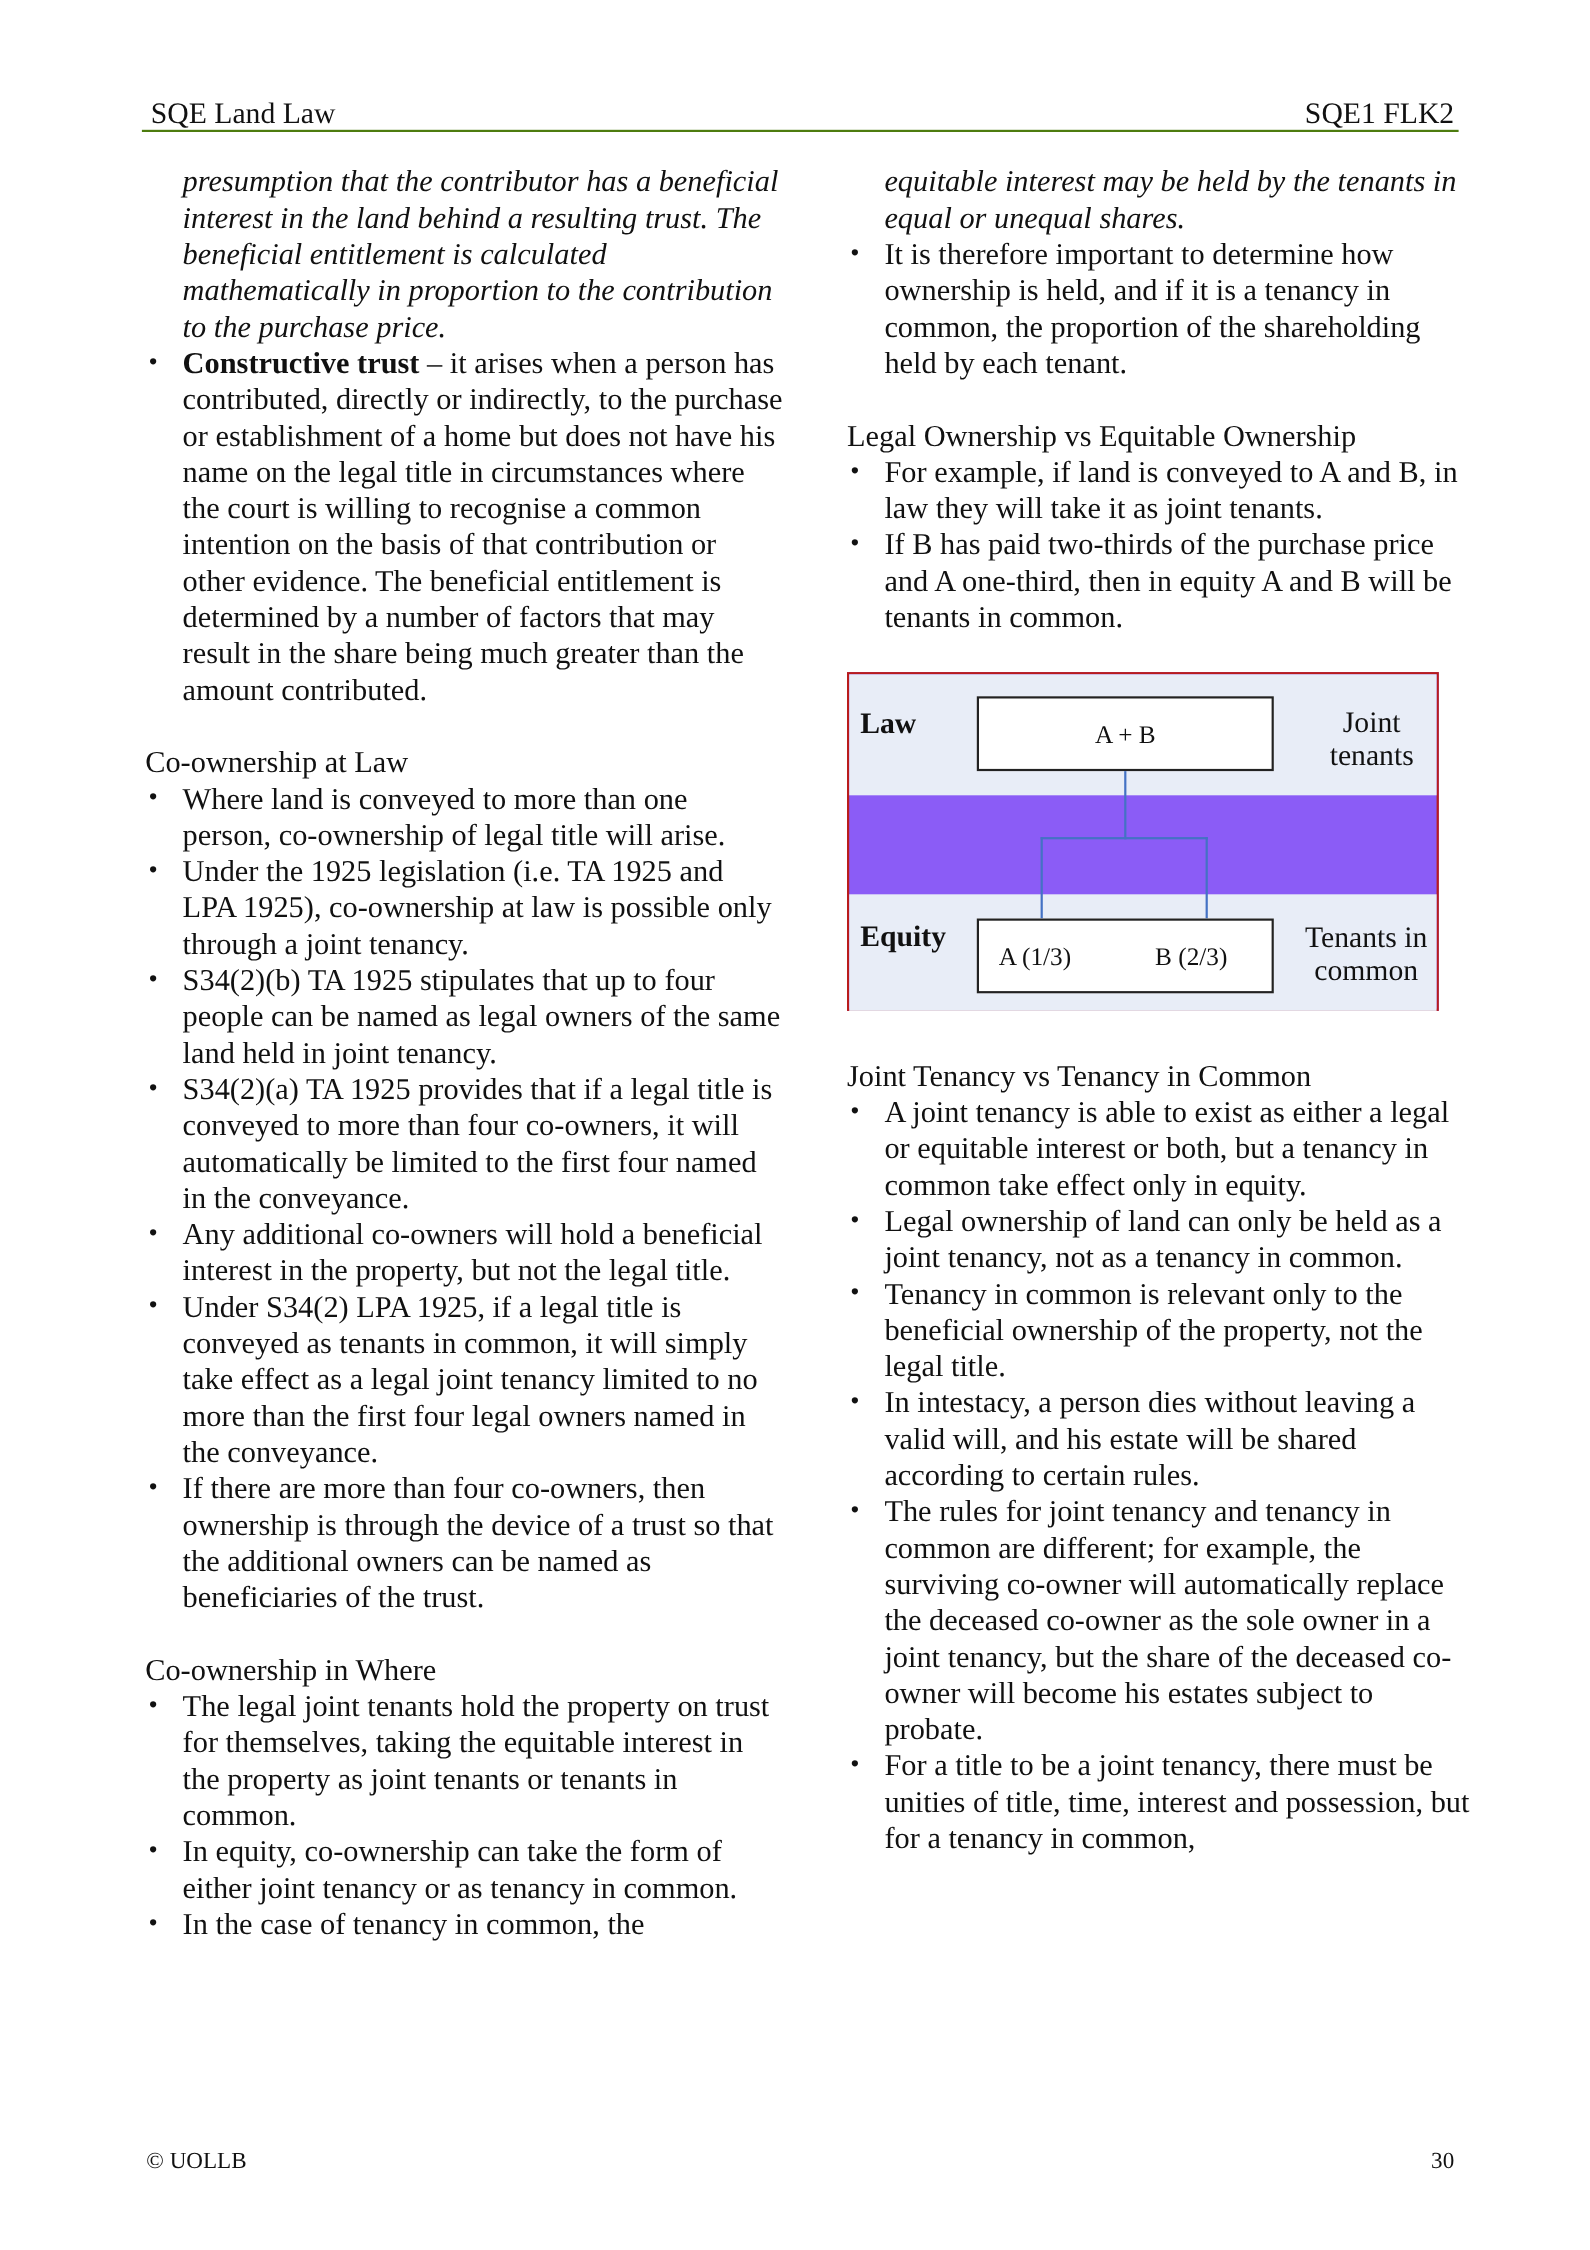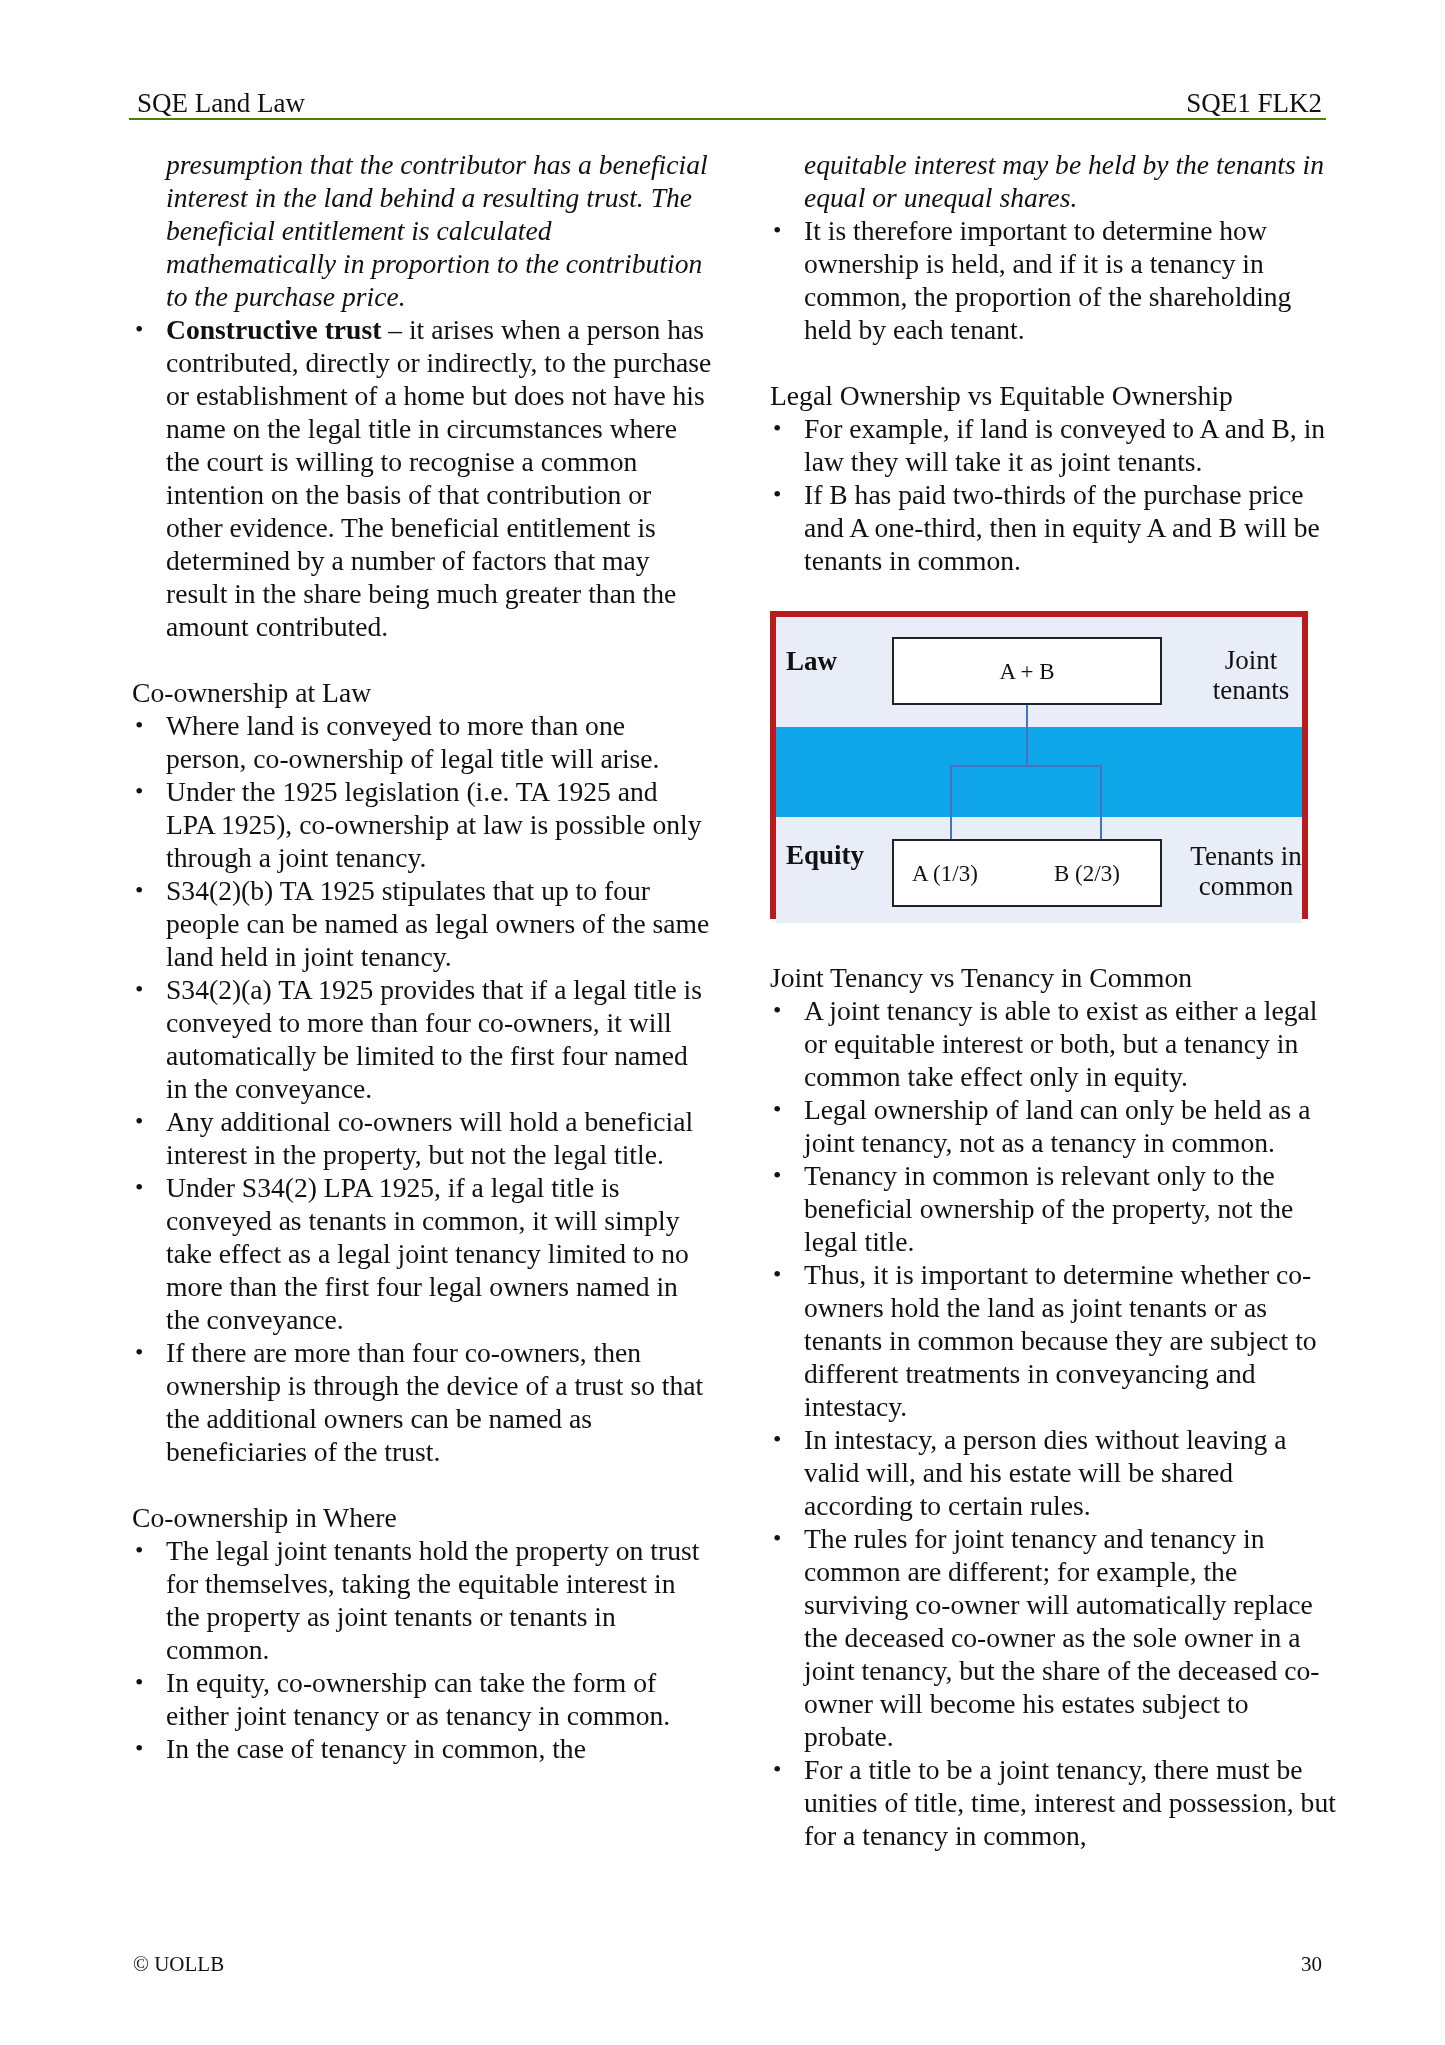--- a/index.html
+++ b/index.html
@@ -25,22 +25,22 @@
   .indent { padding-left: 34px; font-style: italic; }
   .heading { font-weight: normal; margin: 33px 0 0 0; }
   ul.bullets { list-style: none; margin: 0; padding: 0; }
   ul.bullets li { position: relative; padding-left: 34px; }
   ul.bullets li::before {
     content: "\2022"; position: absolute; left: 3px; top: 0; font-size: 24px;
   }
   b { font-weight: bold; }
 
   .diagram {
-    position: relative; width: 538px; height: 308px; border: 6px solid #b91c1c;
-    margin: 34px 16px 0 0; background: #0ea5e9; box-sizing: border-box;
+    position: relative; width: 538px; height: 308px; border: 2px solid #b91c1c;
+    margin: 34px 16px 0 0; background: #8b5cf6; box-sizing: border-box;
   }
   .band { position: absolute; left: 0; right: 0; background: #e8edf7; }
   .band.top { top: 0; height: 110px; }
   .band.bottom { top: 200px; height: 106px; }
   .dlabel { position: absolute; font-weight: bold; font-size: 27px; }
   .box {
     position: absolute; background: #fff; border: 2.5px solid #222; box-sizing: border-box;
     font-size: 23px;
   }
   .side { position: absolute; text-align: center; font-size: 27px; line-height: 30px; }
@@ -117,21 +117,20 @@
       <div>Tenants in</div>
       <div>common</div>
     </div>
   </div>
 
   <p class="heading" style="margin-top:42px;">Joint Tenancy vs Tenancy in Common</p>
   <ul class="bullets">
     <li>A joint tenancy is able to exist as either a legal or equitable interest or both, but a tenancy in common take effect only in equity.</li>
     <li>Legal ownership of land can only be held as a joint tenancy, not as a tenancy in common.</li>
     <li>Tenancy in common is relevant only to the beneficial ownership of the property, not the legal title.</li>
-    <li>Thus, it is important to determine whether co-owners hold the land as joint tenants or as tenants in common because they are subject to different treatments in conveyancing and intestacy.</li>
     <li>In intestacy, a person dies without leaving a valid will, and his estate will be shared according to certain rules.</li>
     <li>The rules for joint tenancy and tenancy in common are different; for example, the surviving co-owner will automatically replace the deceased co-owner as the sole owner in a joint tenancy, but the share of the deceased co-owner will become his estates subject to probate.</li>
     <li>For a title to be a joint tenancy, there must be unities of title, time, interest and possession, but for a tenancy in common,</li>
   </ul>
 </div>
 
 <div class="footer">
   <span class="left">© UOLLB</span>
   <span class="right">30</span>
 </div>

